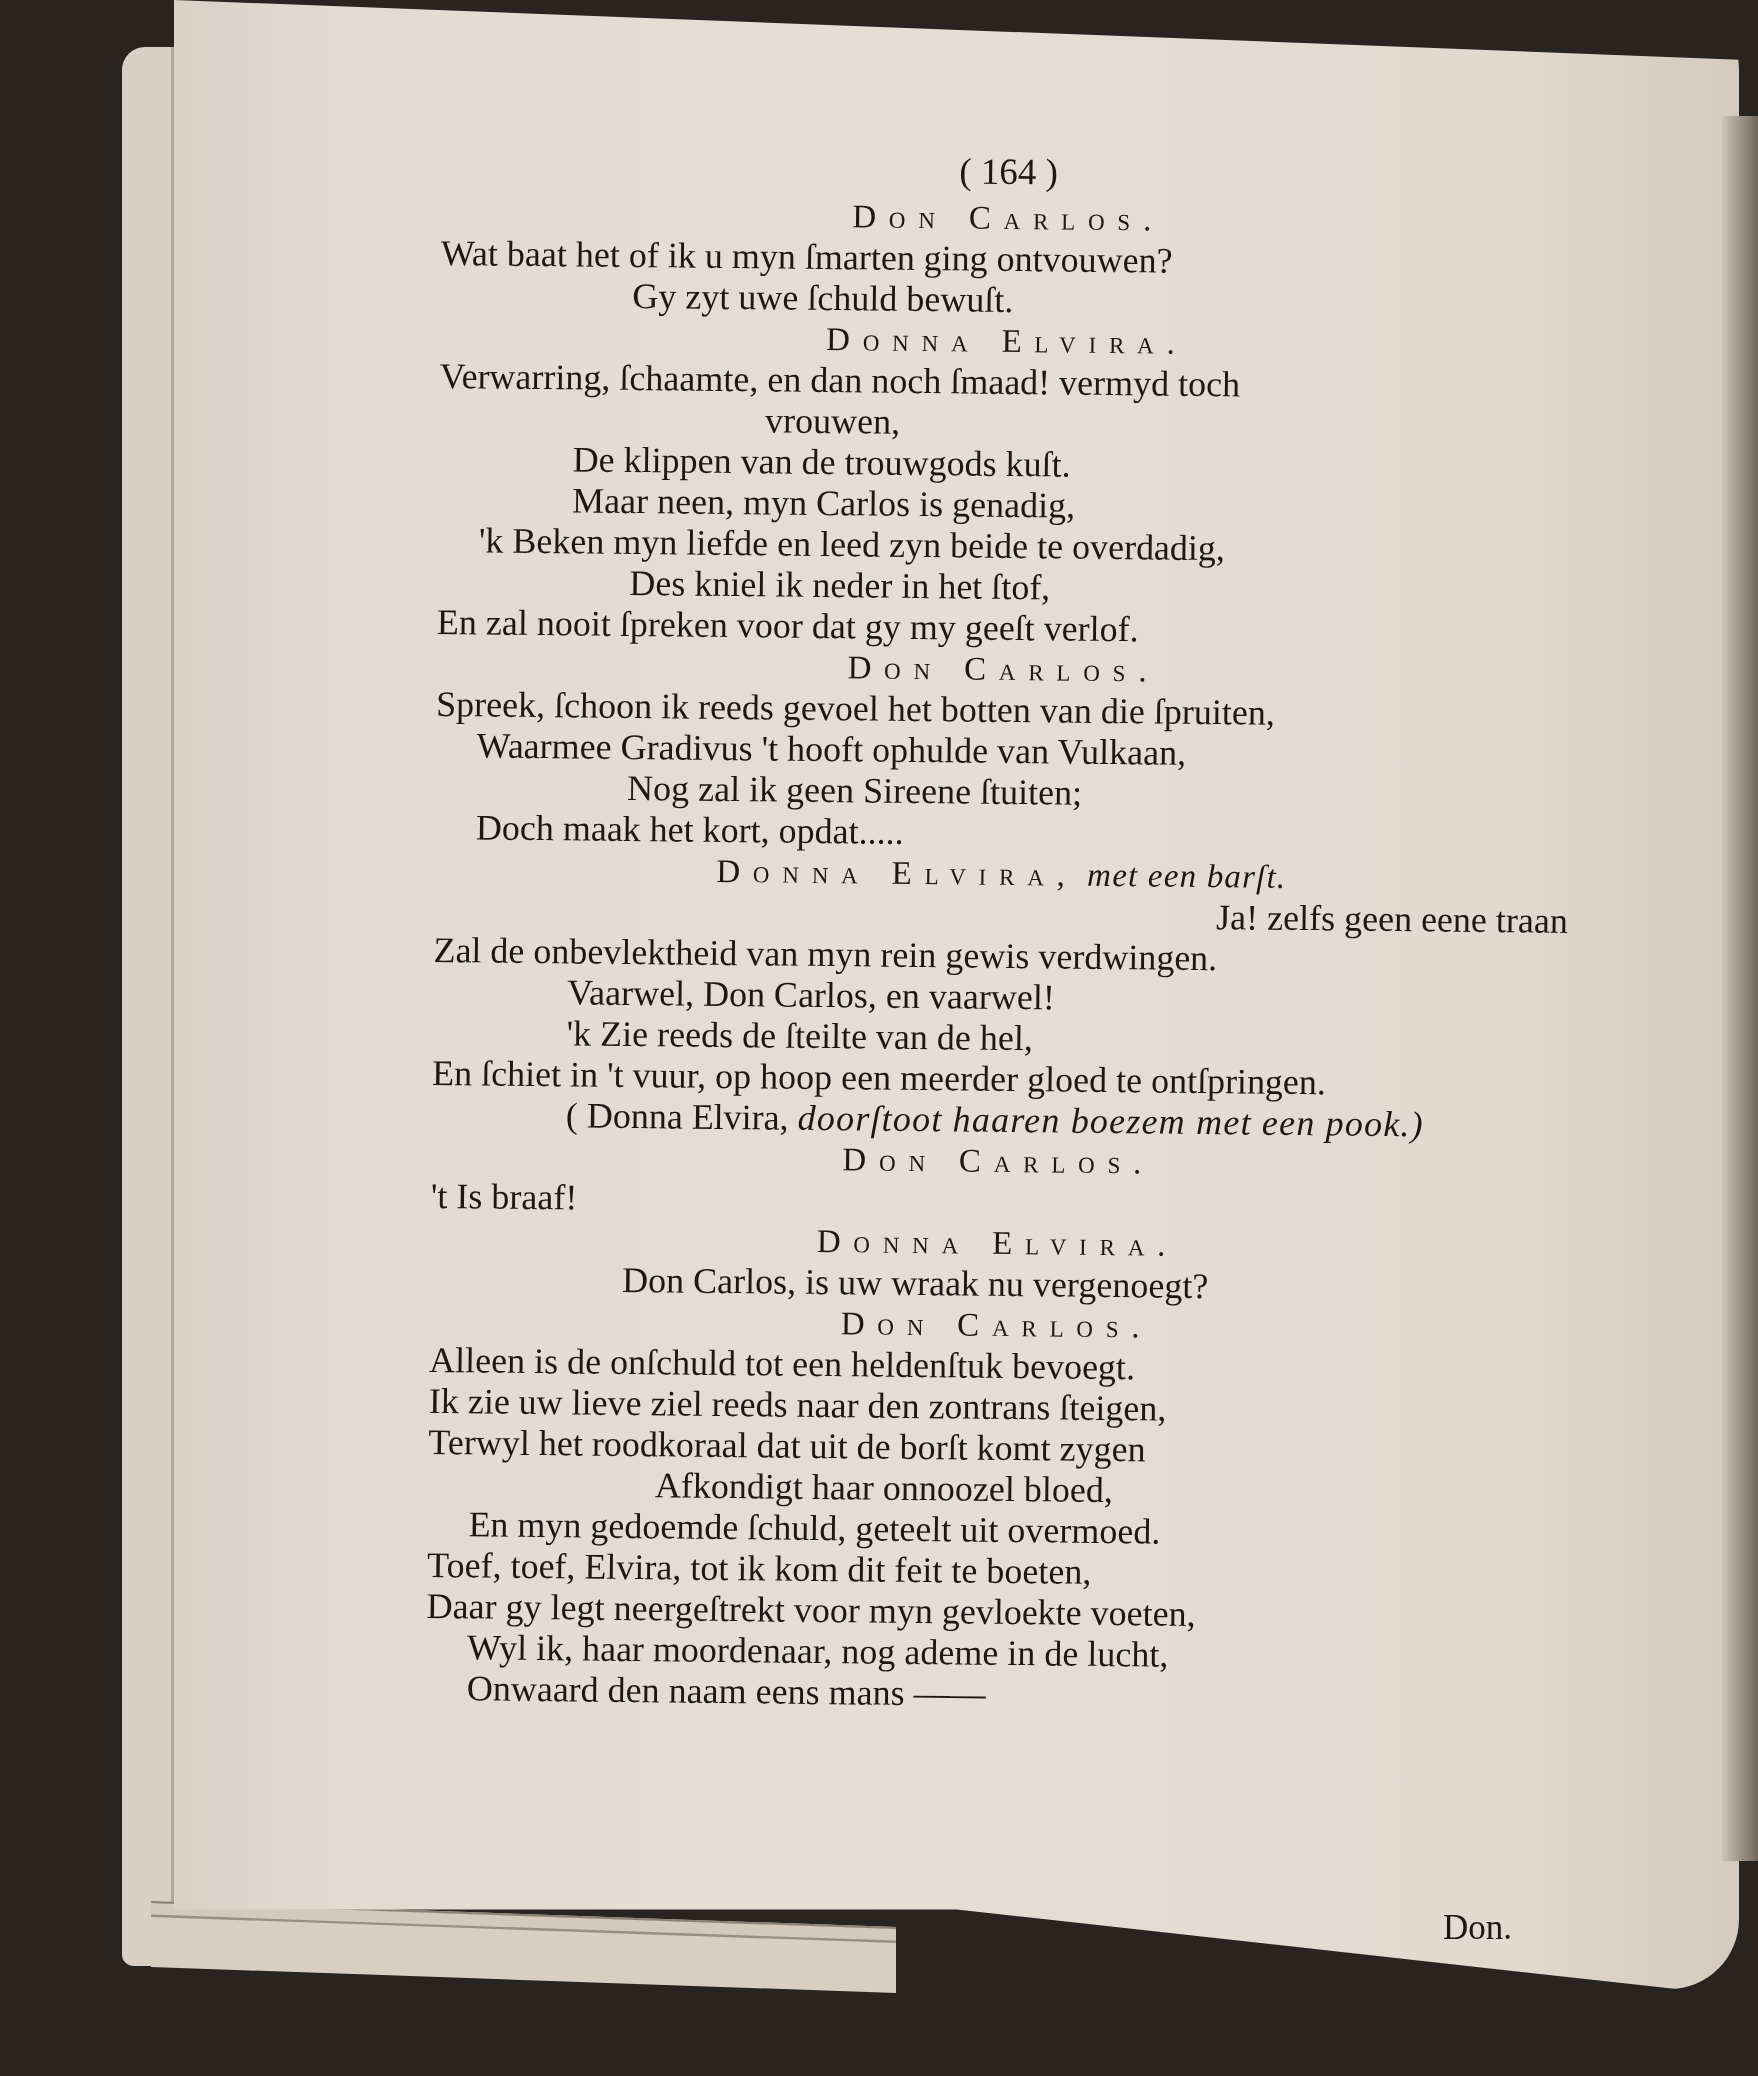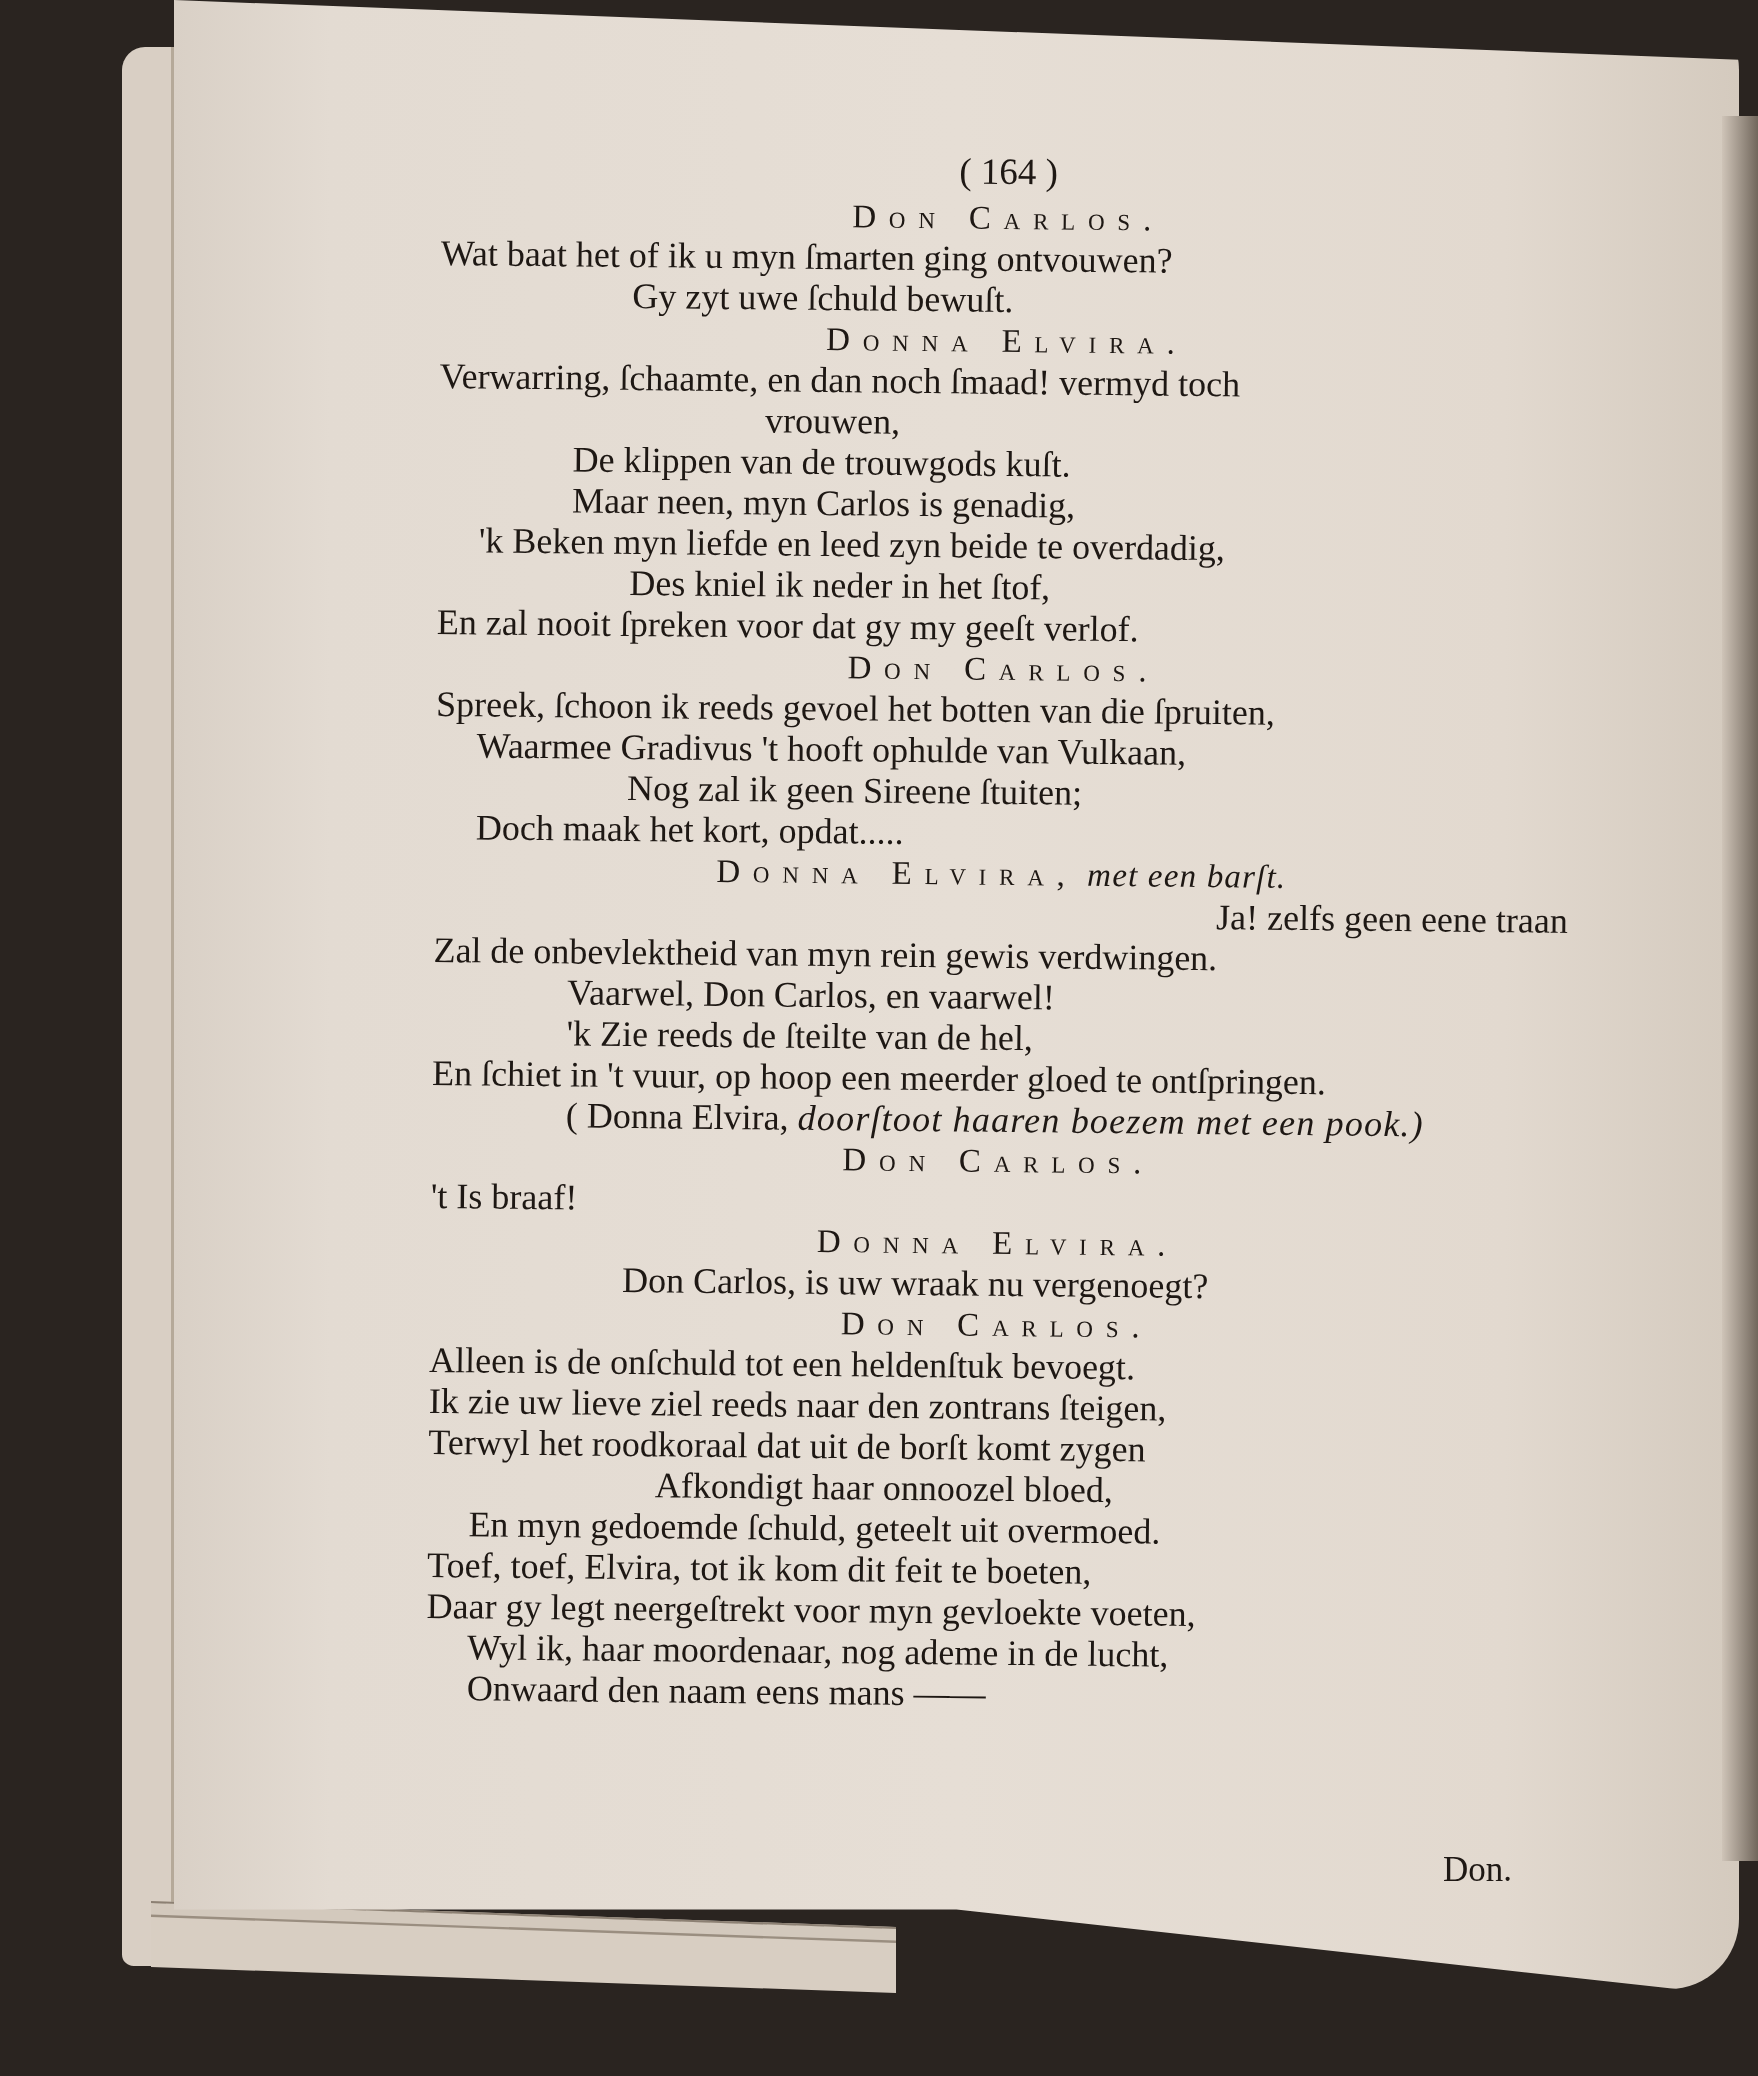--- a/index.html
+++ b/index.html
@@ -41,21 +41,21 @@
   .line {
     font-size: 36px; line-height: 41px; height: 41px; white-space: nowrap;
   }
   .page-number { text-align: center; font-size: 37px; height: 52px; line-height: 52px; }
   .speaker {
     text-align: center; font-size: 33px; letter-spacing: 12.8px;
     font-variant: small-caps; height: 41px; line-height: 41px;
   }
   .stage { font-style: italic; letter-spacing: 1.2px; }
   .catchword {
-    position: absolute; left: 1443px; top: 1850px; font-size: 35px; color: #1e1814;
+    position: absolute; left: 1443px; top: 1908px; font-size: 35px; color: #1e1814;
   }
 </style>
 </head>
 <body>
 
 <div class="page-stack"></div>
 <div class="page-stack-bottom"></div>
 <div class="page"></div>
 <div class="right-edge"></div>
 

